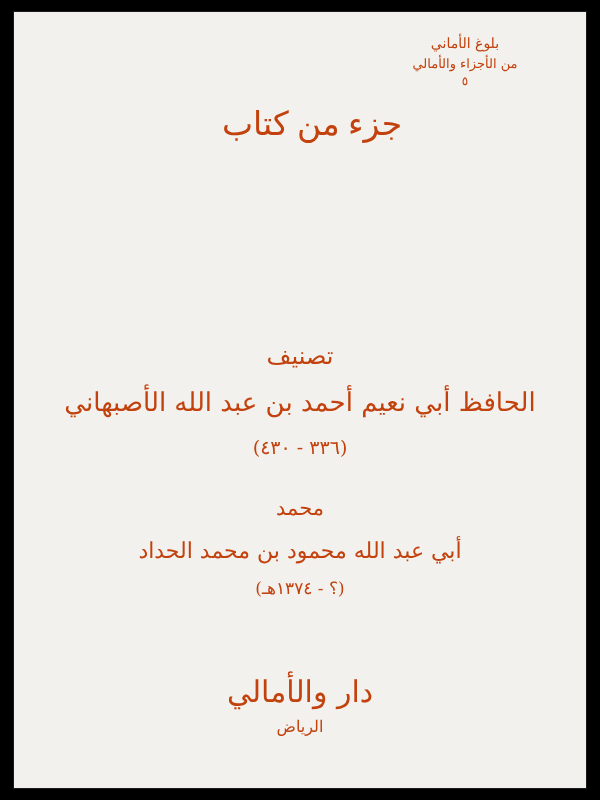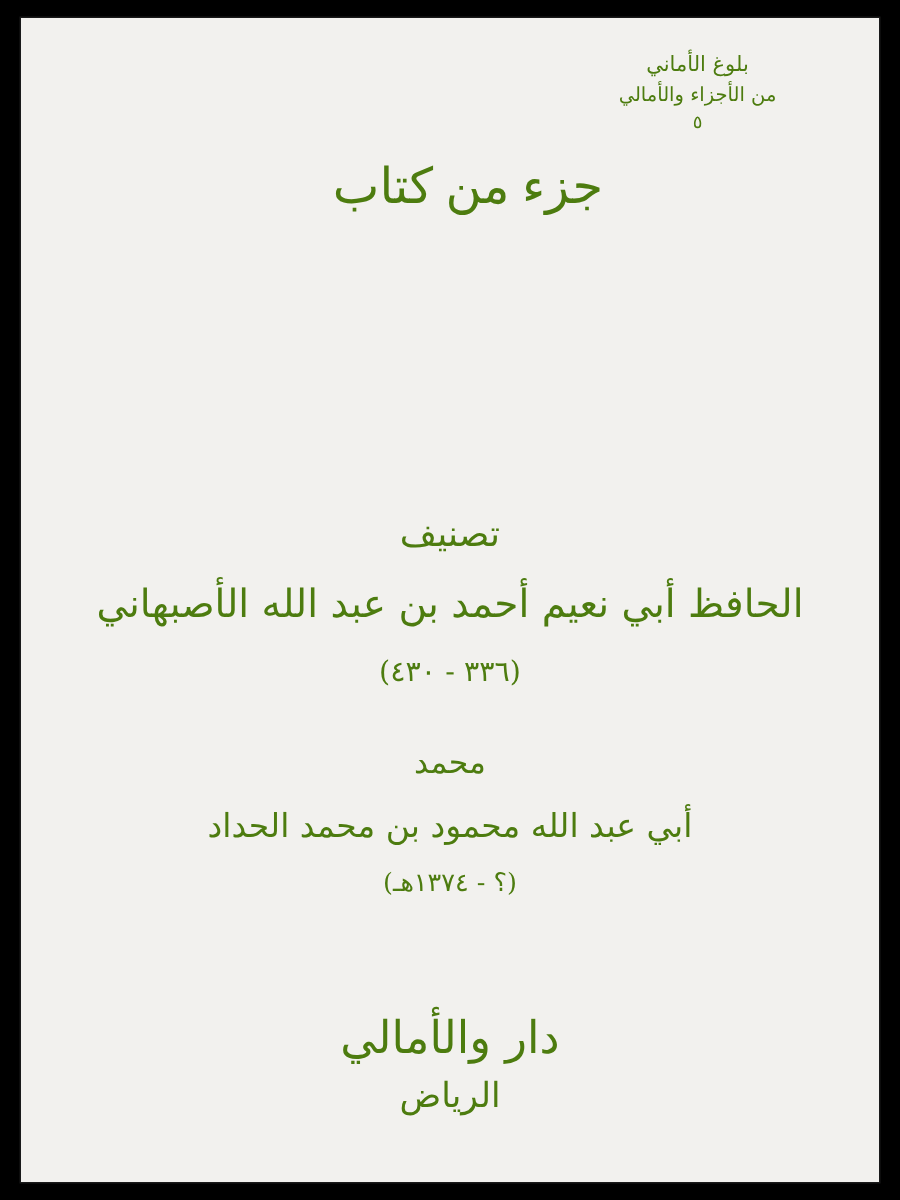--- a/index.html
+++ b/index.html
@@ -22,21 +22,21 @@
     background: #f2f1ee;
     box-shadow: 0 0 0 1px #1a1a1a;
     overflow: hidden;
   }
   .inner {
     position: relative;
     width: 100%;
     height: 100%;
     direction: rtl;
     text-align: center;
-    color: #4d7c0f;
+    color: #c2410c;
   }
 
   
   .series {
     position: absolute;
     top: 22px;
     right: 26px;
     width: 190px;
     text-align: center;
     line-height: 1.35;
@@ -130,21 +130,21 @@
     left: 0;
     right: 0;
     font-size: 30px;
     letter-spacing: 2px;
   }
   .city {
     position: absolute;
     top: 705px;
     left: 0;
     right: 0;
-    font-size: 23px;
+    font-size: 16px;
     letter-spacing: 1px;
   }
 </style>
 </head>
 <body>
 
 <div class="page">
   <div class="inner">
 
     <div class="series">

